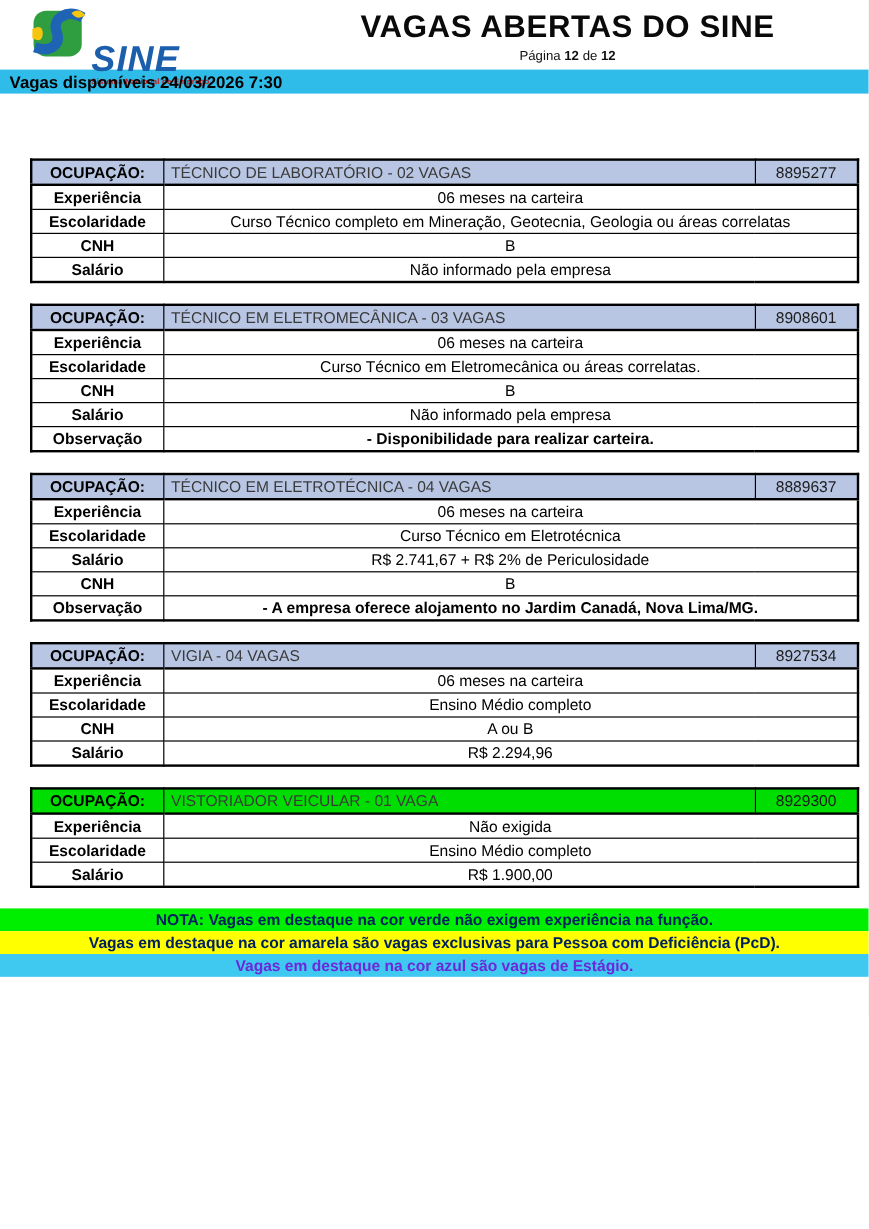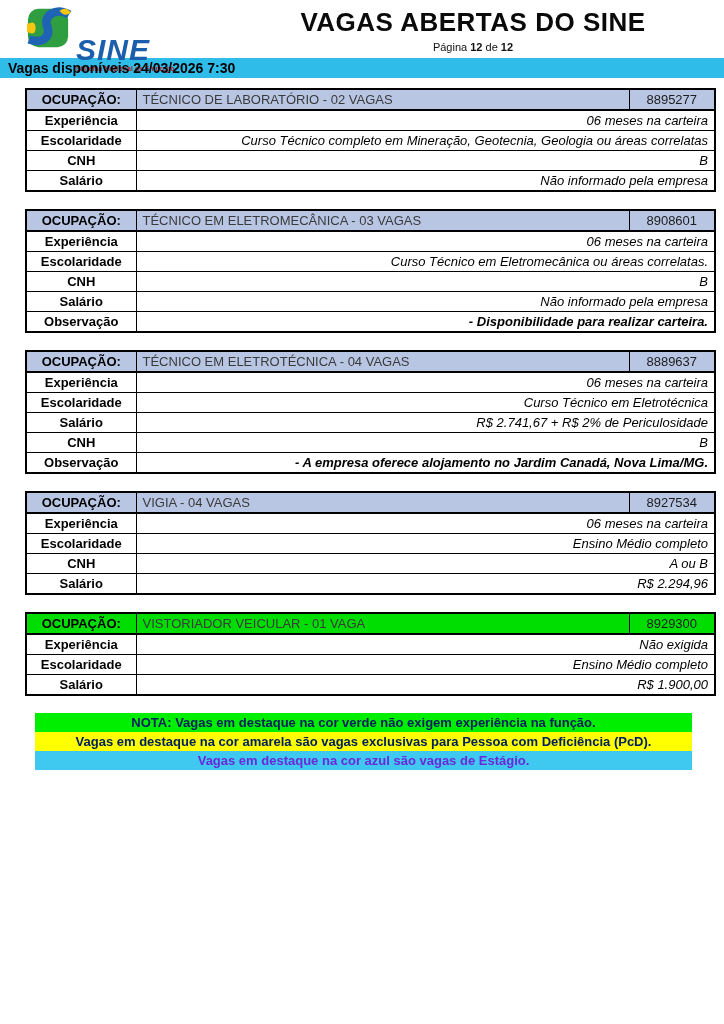--- a/index.html
+++ b/index.html
@@ -26,42 +26,42 @@
   .itb-big { font-size:17px; font-weight:bold; color:#111; letter-spacing:.3px; }
 
   
   .banner {
     width:724px; height:20px; line-height:20px;
     font-size:14px; font-weight:bold; color:#000;
     padding-left:8px; margin-top:2px;
   }
 
   
-  .tables-wrap { padding:10px 8px 0 25px; }
+  .tables-wrap { padding:10px 8px 0 25px;margin-top:44px; }
   table.job-table {
     width:691px; border-collapse:collapse; table-layout:fixed;
     border:2px solid #000; margin-bottom:17px;
     font-size:13px; color:#000;
   }
   table.job-table col.c1 { width:110px; }
   table.job-table col.c3 { width:86px; }
   table.job-table td { border:1px solid #000; padding:2px 6px; height:19px; vertical-align:middle; }
   tr.occ-row td { border-bottom:2px solid #000; height:21px; }
   td.occ-label { font-weight:bold; text-align:center; border-right:2px solid #000; }
   td.occ-title { color:#3a3a3a; }
   td.occ-id { border-left:2px solid #000; text-align:center; color:#1c1c1c; }
   td.lbl { font-weight:bold; text-align:center; border-right:2px solid #000; }
-  td.val { text-align:right;font-style:italic; }
+  td.val { text-align:center; }
   td.val.obs { font-weight:bold; }
 
   
   .notes { margin-top:11px; }
   .note-band {
-    width:657px; height:19px; line-height:19px;
-    text-align:center; font-weight:bold; font-size:13px;margin-left:35px;
+    width:724px; height:19px; line-height:19px;
+    text-align:center; font-weight:bold; font-size:13px;
   }
 </style>
 </head>
 <body>
 
 <div class="page">
 
   <div class="header">
 
     <div class="sine-logo">

